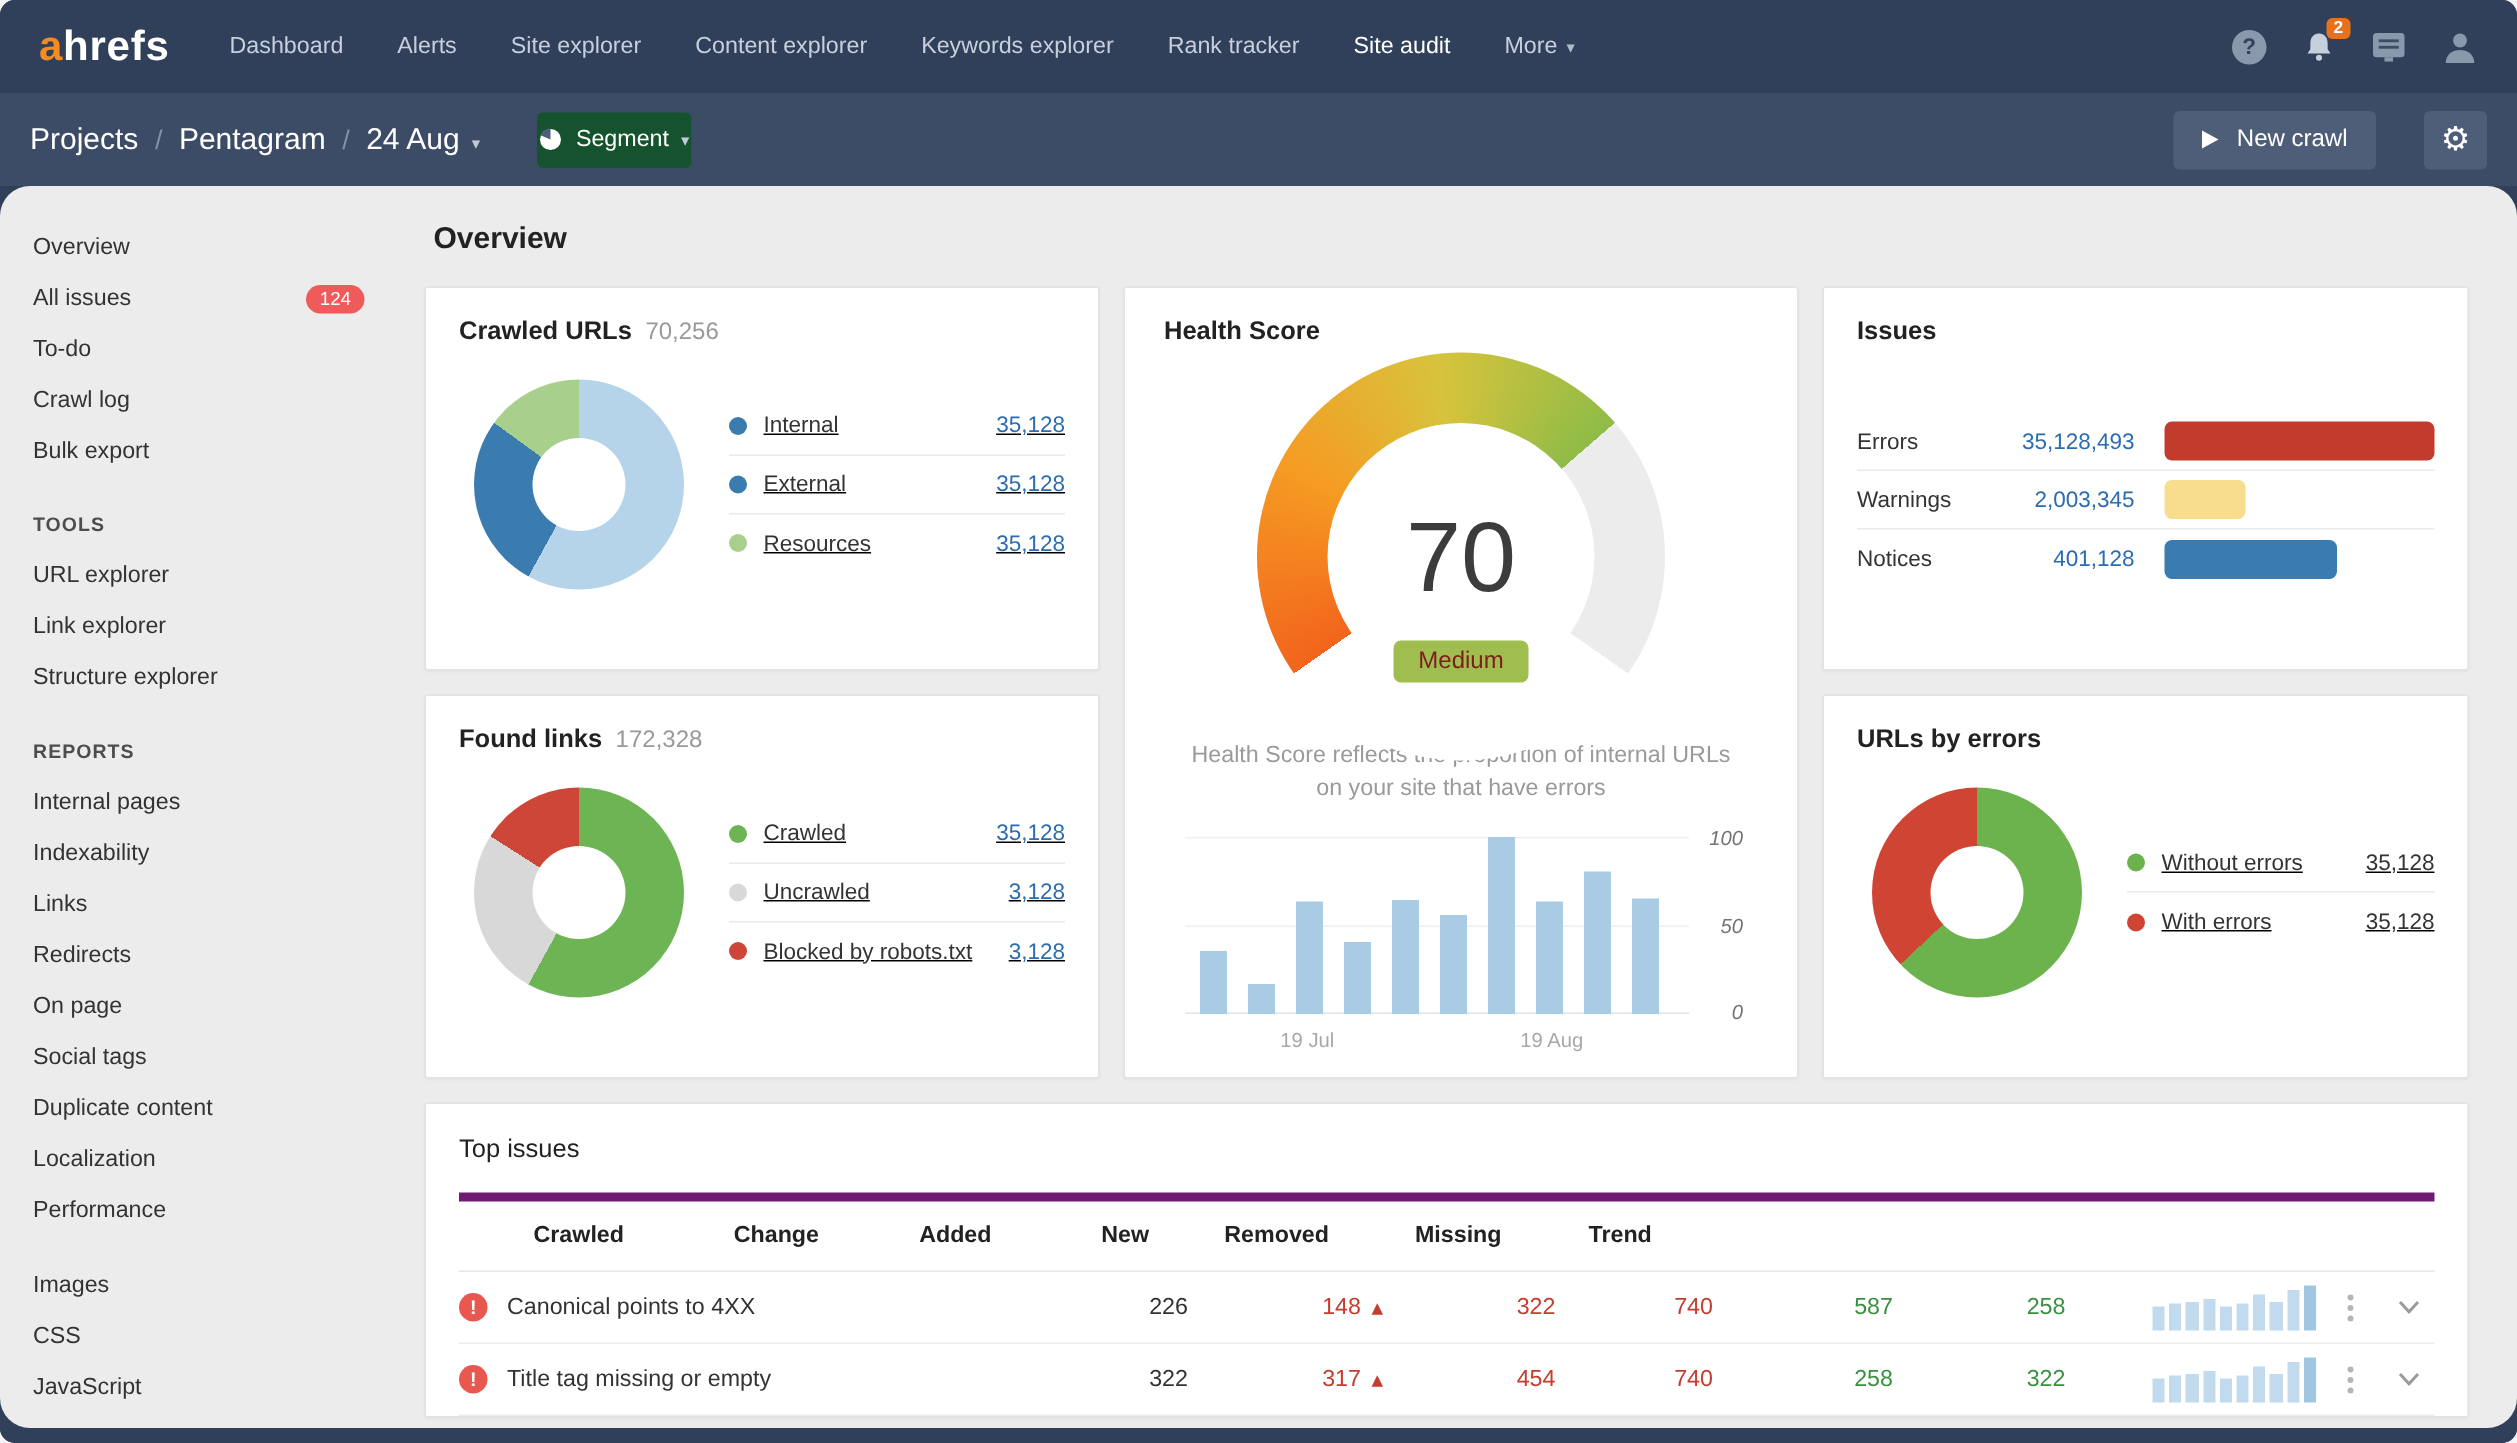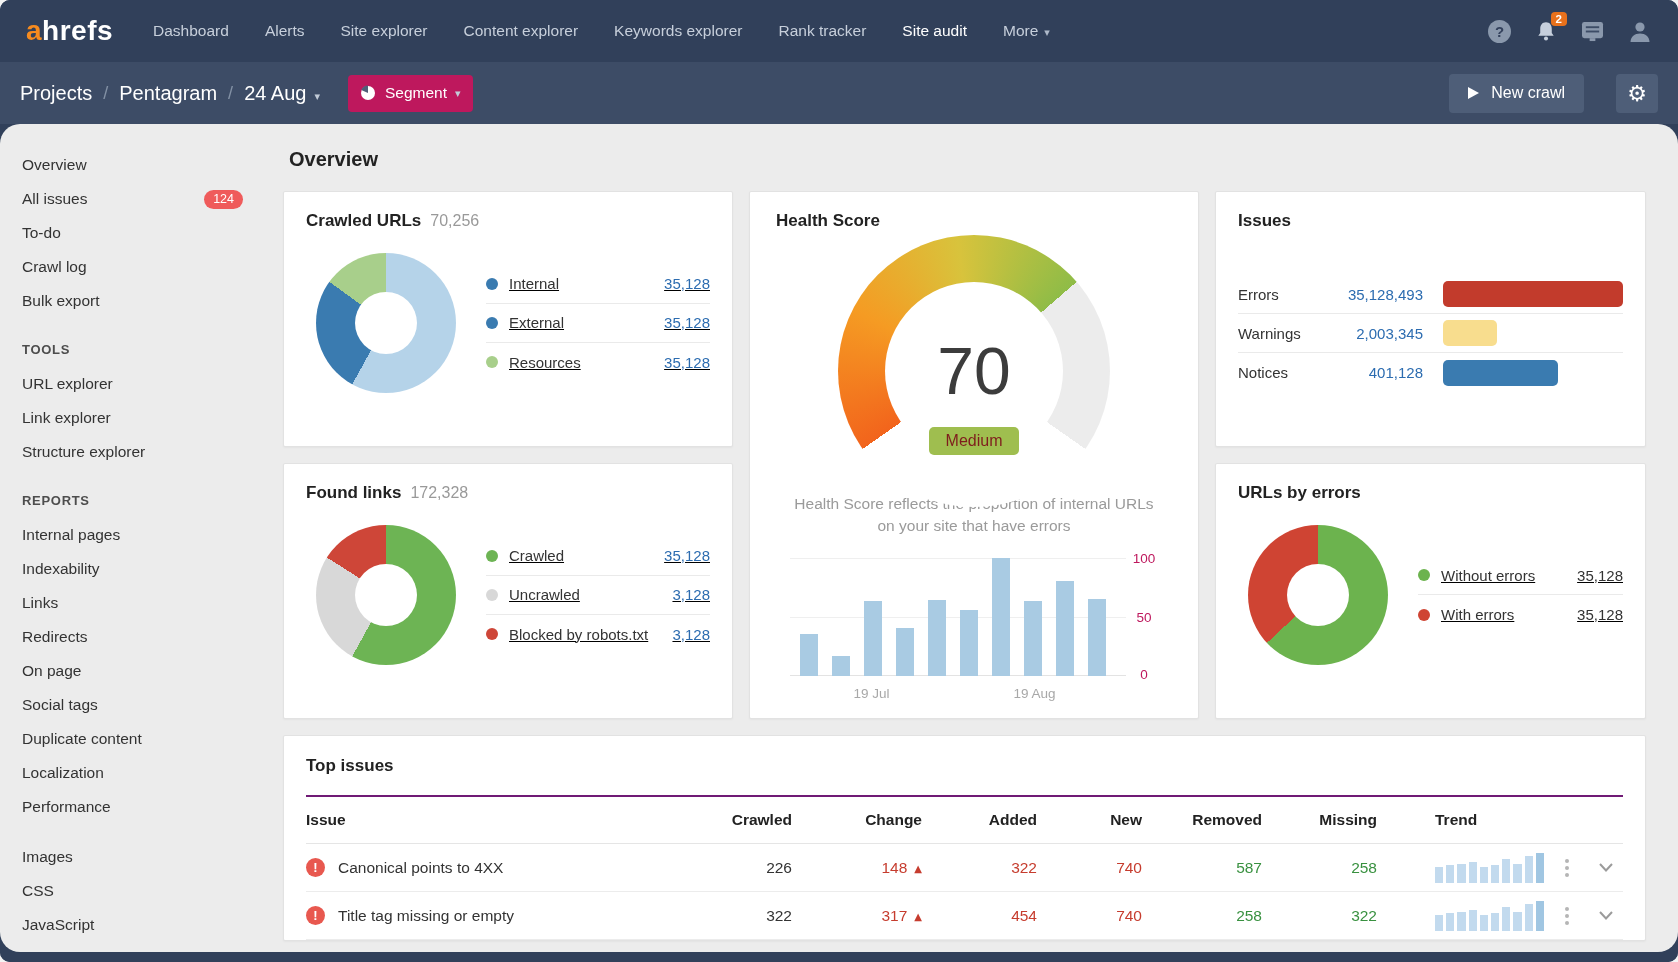--- a/index.html
+++ b/index.html
@@ -16,21 +16,21 @@
   .topnav-right { margin-left:auto; display:flex; align-items:center; gap:24px; }
   .icon-btn { position:relative; cursor:pointer; display:flex; align-items:center; justify-content:center; }
   .help-circle { width:23px; height:23px; border-radius:50%; background:#8a98ac; color:#33415c; font-weight:bold; font-size:15px; display:flex; align-items:center; justify-content:center; }
   .badge-notif { position:absolute; top:-8px; right:-10px; background:#e8711c; color:#fff; font-size:11.5px; font-weight:bold; padding:1px 5px; border-radius:4px; }
 
   
   .subnav { height:62px; background:#3d4c66; display:flex; align-items:center; padding:0 20px; }
   .crumb { color:#fff; font-size:20px; cursor:pointer; }
   .crumb-sep { color:#8391a5; font-size:18px; margin:0 11px; }
   .crumb-caret, .btn-caret { font-family:"DejaVu Sans", sans-serif; font-size:11px; color:#c2cbd8; margin-left:8px; }
-  .segment-btn { margin-left:28px; background:#be185d; border-radius:4px; height:37px; padding:0 12px; display:flex; align-items:center; color:#fff; font-size:15.5px; cursor:pointer; }
+  .segment-btn { margin-left:38px; background:#14532d; border-radius:4px; height:37px; padding:0 1px; display:flex; align-items:center; color:#fff; font-size:15.5px; cursor:pointer; }
   .segment-btn svg { margin-right:9px; }
   .subnav-right { margin-left:auto; display:flex; align-items:center;gap:18px; }
   .new-crawl-btn { background:#4e5e78; border-radius:4px; height:39px; padding:0 19px; display:flex; align-items:center; color:#fff; font-size:16px; cursor:pointer; }
   .play-tri { width:0; height:0; border-left:11px solid #fff; border-top:6.5px solid transparent; border-bottom:6.5px solid transparent; margin-right:12px; }
   .gear-btn { width:42px; height:39px; background:#4e5e78; border-radius:4px; margin-left:14px; display:flex; align-items:center; justify-content:center; color:#fff; font-size:22px; cursor:pointer; font-family:"DejaVu Sans", sans-serif; }
 
   
   .body-row { display:flex; height:828px; background:#ececec;border-radius:20px; }
   .sidebar { width:267px; flex-shrink:0; padding:24px 24px 0 22px; overflow:hidden; }
   .side-item { height:34px; display:flex; align-items:center; font-size:15.5px; color:#333; cursor:pointer; }
@@ -69,38 +69,38 @@
   .gauge::after { content:""; position:absolute; inset:47px; background:#fff; border-radius:50%; }
   .gauge-score { position:absolute; top:98px; left:0; right:0; text-align:center; font-size:66px; color:#3c3c3c; z-index:2; }
   .gauge-badge { position:absolute; top:192px; left:0; right:0; display:flex; justify-content:center; z-index:2; }
   .gauge-badge span { background:#9fbe4f; color:#7f1d1d; font-size:16px; padding:5px 17px; border-radius:5px; }
   .hs-desc { text-align:center; color:#9a9a9a; font-size:15.5px; line-height:1.4; margin:12px auto 0; max-width:370px; }
   .hs-chart { position:relative; height:118px; margin:22px 56px 0 14px; }
   .gridline { position:absolute; left:0; right:-10px; height:1px; background:#efefef; }
   .gl-top { top:0; } .gl-mid { top:50%; } .gl-bot { bottom:0; background:#e3e3e3; }
   .hs-bars { position:absolute; inset:0; display:flex; align-items:flex-end; gap:14px; padding:0 10px; }
   .hs-bars .vbar { flex:1; background:#a9cbe3; }
-  .y-tick { position:absolute; right:-46px; color:#be185d; font-size:13.5px; width:36px; text-align:center; }
+  .y-tick { position:absolute; right:-46px; color:#737373; font-size:13.5px; width:36px; text-align:right;font-style:italic; }
   .yt-100 { top:-7px; } .yt-50 { top:calc(50% - 7px); } .yt-0 { bottom:-6px; }
   .hs-xlabels { position:relative; height:22px; margin:8px 56px 0 14px; }
   .x-tick { position:absolute; transform:translateX(-50%); color:#a8a8a8; font-size:13.5px; top:2px; }
   .xt-1 { left:25%; } .xt-2 { left:75%; }
 
   
   .issues-rows { margin-top:44px; }
   .issue-stat { display:flex; align-items:center; height:39px; border-bottom:1px solid #eaeaea; font-size:15px; }
   .issue-stat:last-child { border-bottom:none; }
   .issue-stat-label { color:#333; width:88px; }
   .issue-stat-val { flex:1; text-align:right; color:#2c6cb0; padding-right:20px; cursor:pointer; }
   .hbar-track { width:180px; height:26px; flex-shrink:0; }
   .hbar { height:26px; border-radius:5px; }
 
   
   .table-card { margin-top:16px; background:#fff; border:1px solid #e2e2e2; border-radius:2px; box-shadow:0 1px 2px rgba(0,0,0,.04); padding:0 22px; }
-  .ti-title { font-size:17px; font-weight:bold; color:#222; padding:20px 0 19px; border-bottom:2px solid #701a75; }
+  .ti-title { font-size:17px; font-weight:normal; color:#222; padding:20px 0 19px; border-bottom:6px solid #701a75; }
   .t-head, .t-row { display:flex; align-items:center; font-size:15.5px; }
   .t-head { height:47px; font-weight:bold; color:#222; border-bottom:1px solid #e5e5e5; }
   .t-row { height:48px; border-bottom:1px solid #ececec; color:#333; }
   .col-issue { flex:1; display:flex; align-items:center; }
   .col-crawled { width:110px; text-align:right; }
   .col-change { width:130px; text-align:right; }
   .col-added { width:115px; text-align:right; }
   .col-new { width:105px; text-align:right; }
   .col-removed { width:120px; text-align:right; }
   .col-missing { width:115px; text-align:right; }
@@ -398,21 +398,20 @@
             </div>
           </div>
         </div>
 
       </div>
 
       <div class="table-card">
         <div class="ti-title">Top issues</div>
 
         <div class="t-head">
-          <div class="col-issue">Issue</div>
           <div class="col-crawled">Crawled</div>
           <div class="col-change">Change</div>
           <div class="col-added">Added</div>
           <div class="col-new">New</div>
           <div class="col-removed">Removed</div>
           <div class="col-missing">Missing</div>
           <div class="col-trend">Trend</div>
           <div class="col-menu"></div>
           <div class="col-chev"></div>
         </div>

